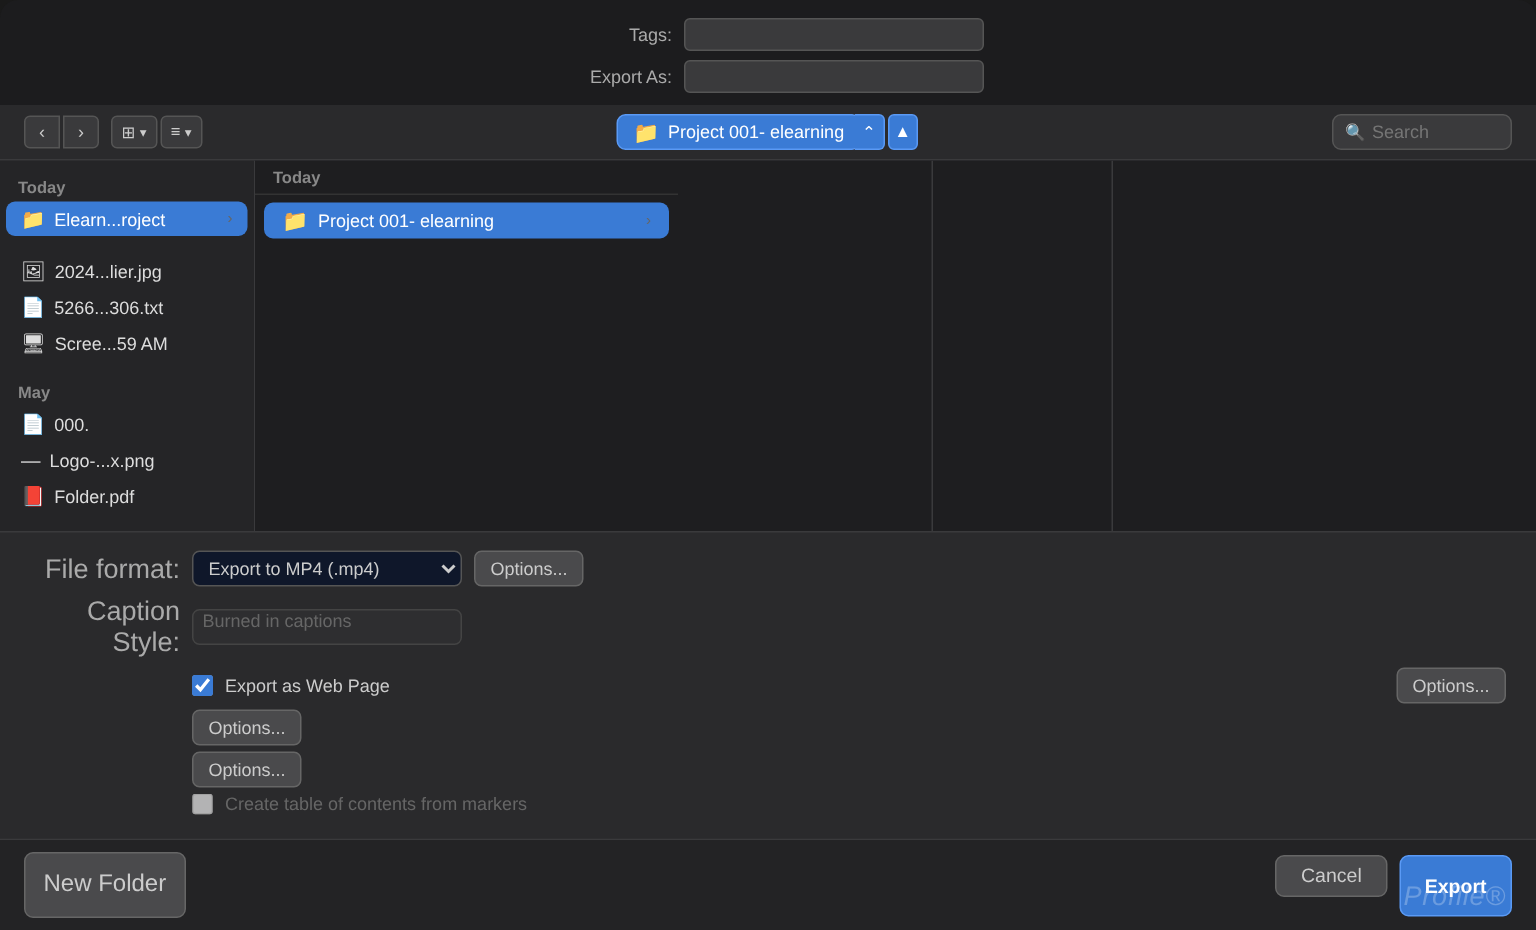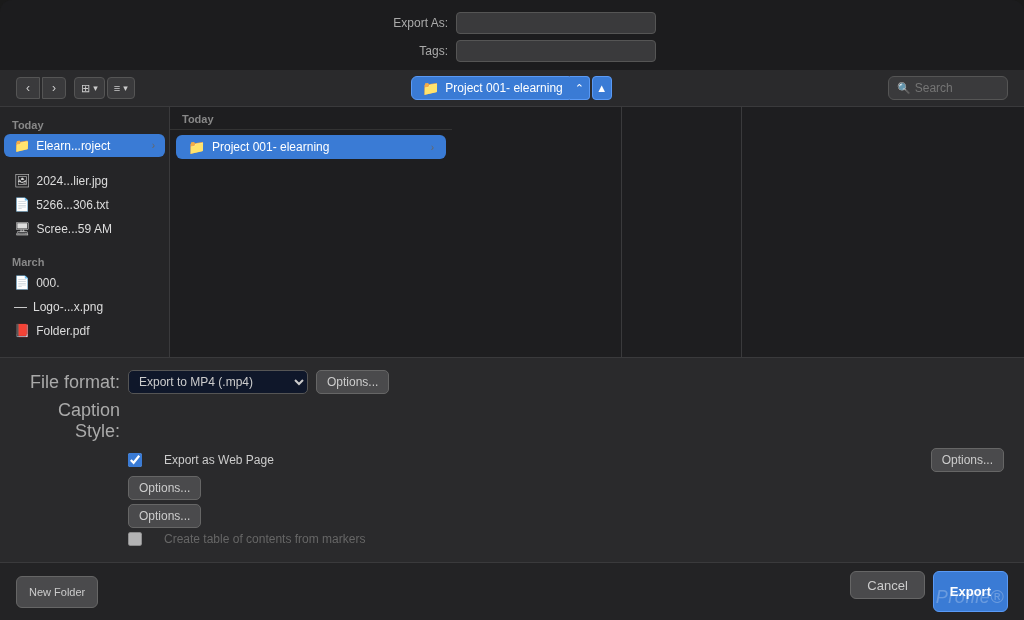--- a/index.html
+++ b/index.html
@@ -317,21 +317,21 @@
     .checkbox-row {
       display: flex;
       align-items: center;
       gap: 8px;
       margin-bottom: 4px;
       margin-left: 108px;
     }
     .checkbox-container {
       display: flex;
       align-items: center;
-      gap: 22px;
+      gap: 8px;
       flex: 1;
     }
     .checkbox {
       width: 14px;
       height: 14px;
       accent-color: #3a7bd5;
       cursor: pointer;
     }
     .checkbox-label {
       color: #ccc;
@@ -350,22 +350,22 @@
       justify-content: space-between;
       padding: 8px 16px;
       background: #232325;
       border-top: 1px solid #3a3a3c;
     }
     .new-folder-btn {
       background: #4a4a4c;
       border: 1px solid #666;
       border-radius: 6px;
       color: #ccc;
-      font-size: 11px;
-      height: 32px;
+      font-size: 16px;
+      height: 44px;
       padding: 0 12px;
       cursor: pointer;
     }
     .action-btns {
       display: flex;
       gap: 8px;
     }
     .cancel-btn {
       background: #4a4a4c;
       border: 1px solid #666;
@@ -393,26 +393,26 @@
     ::-webkit-scrollbar-track { background: transparent; }
     ::-webkit-scrollbar-thumb { background: #555; border-radius: 3px; }
   </style>
 </head>
 <body>
 
 <div class="dialog-bg">
 
   <div class="top-bar">
     <div class="top-bar-row">
+      <span class="top-bar-label">Tags:</span>
+      <input class="top-bar-input" type="text" style="">
+    </div>
+    <div class="top-bar-row">
       <span class="top-bar-label">Export As:</span>
       <input class="top-bar-input" type="text" placeholder="" style="">
-    </div>
-    <div class="top-bar-row">
-      <span class="top-bar-label">Tags:</span>
-      <input class="top-bar-input" type="text" style="">
     </div>
   </div>
 
   <div class="toolbar-row">
     <div class="nav-btn-group">
       <button class="nav-btn">‹</button>
       <button class="nav-btn">›</button>
     </div>
     <div class="view-btn-group">
       <button class="view-btn">
@@ -465,21 +465,21 @@
           <span class="sidebar-item-icon">📄</span>
           <span>5266...306.txt</span>
         </div>
         <div class="sidebar-item">
           <span class="sidebar-item-icon">🖥</span>
           <span>Scree...59 AM</span>
         </div>
       </div>
 
       <div class="section-group">
-        <div class="sidebar-section-header">March</div>
+        <div class="sidebar-section-header">May</div>
         <div class="sidebar-item">
           <span class="sidebar-item-icon">📄</span>
           <span>000.</span>
         </div>
         <div class="sidebar-item">
           <span class="sidebar-item-icon">—</span>
           <span>Logo-...x.png</span>
         </div>
         <div class="sidebar-item">
           <span class="sidebar-item-icon">📕</span>
@@ -517,20 +517,23 @@
       <select class="options-select">
         <option>Export to MP4 (.mp4)</option>
         <option>Export to MOV (.mov)</option>
         <option>Export to GIF (.gif)</option>
       </select>
       <button class="options-btn">Options...</button>
     </div>
 
     <div class="options-row">
       <span class="options-label">Caption Style:</span>
+      <div class="options-select-disabled">
+        <span>Burned in captions</span>
+      </div>
     </div>
 
     <div class="checkbox-row">
       <div class="checkbox-container">
         <input type="checkbox" class="checkbox" id="chk-webpage" checked="" style="">
         <label for="chk-webpage" class="checkbox-label">Export as Web Page</label>
       </div>
       <button class="options-btn">Options...</button>
     </div>
 

